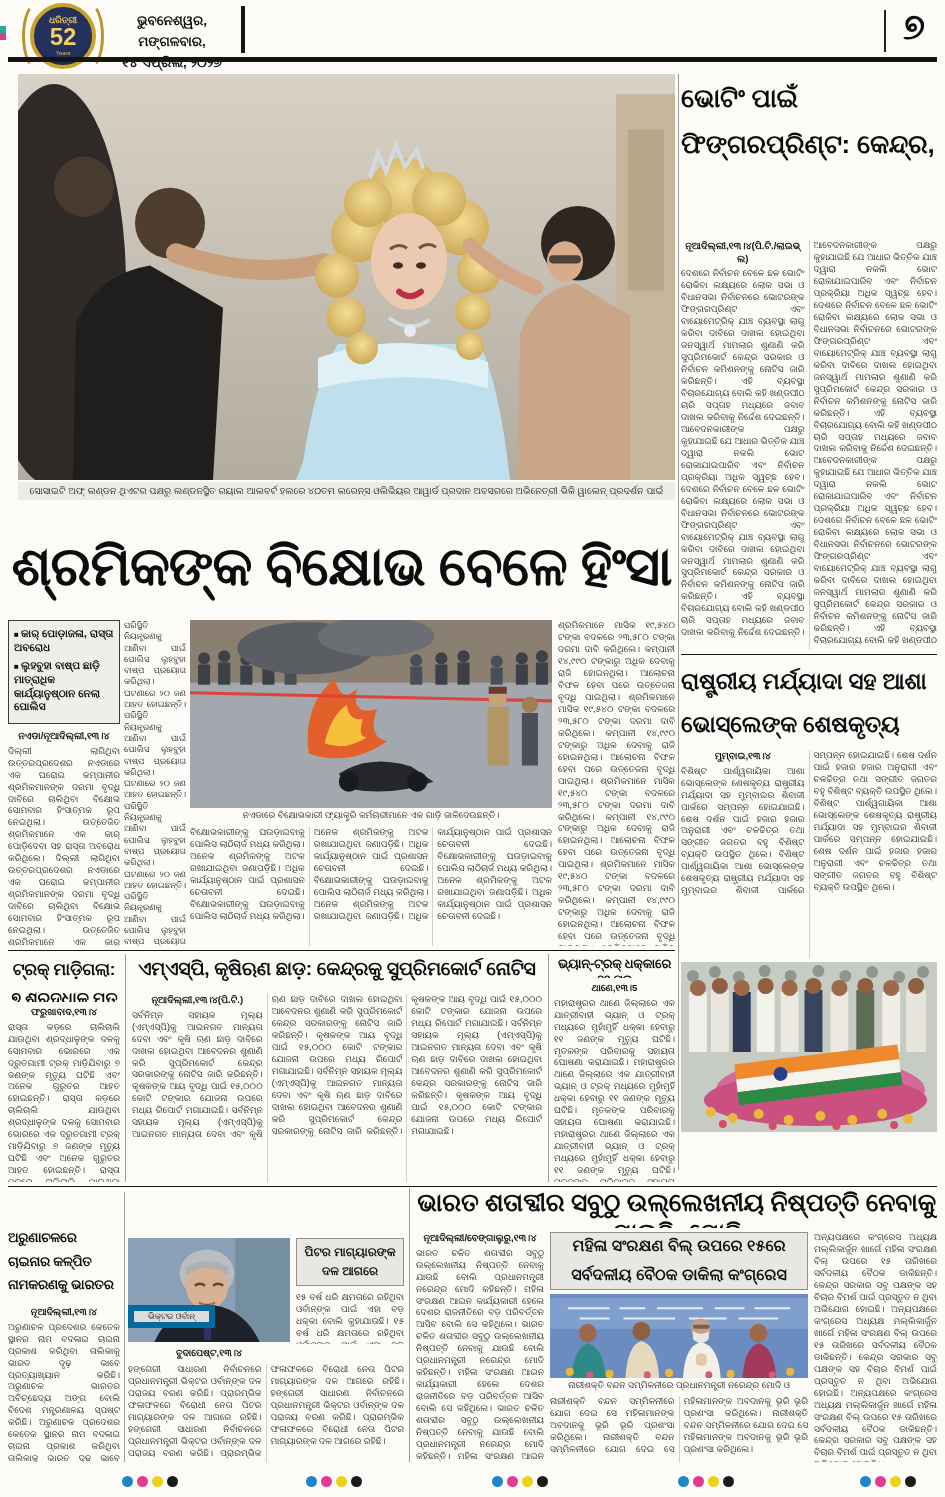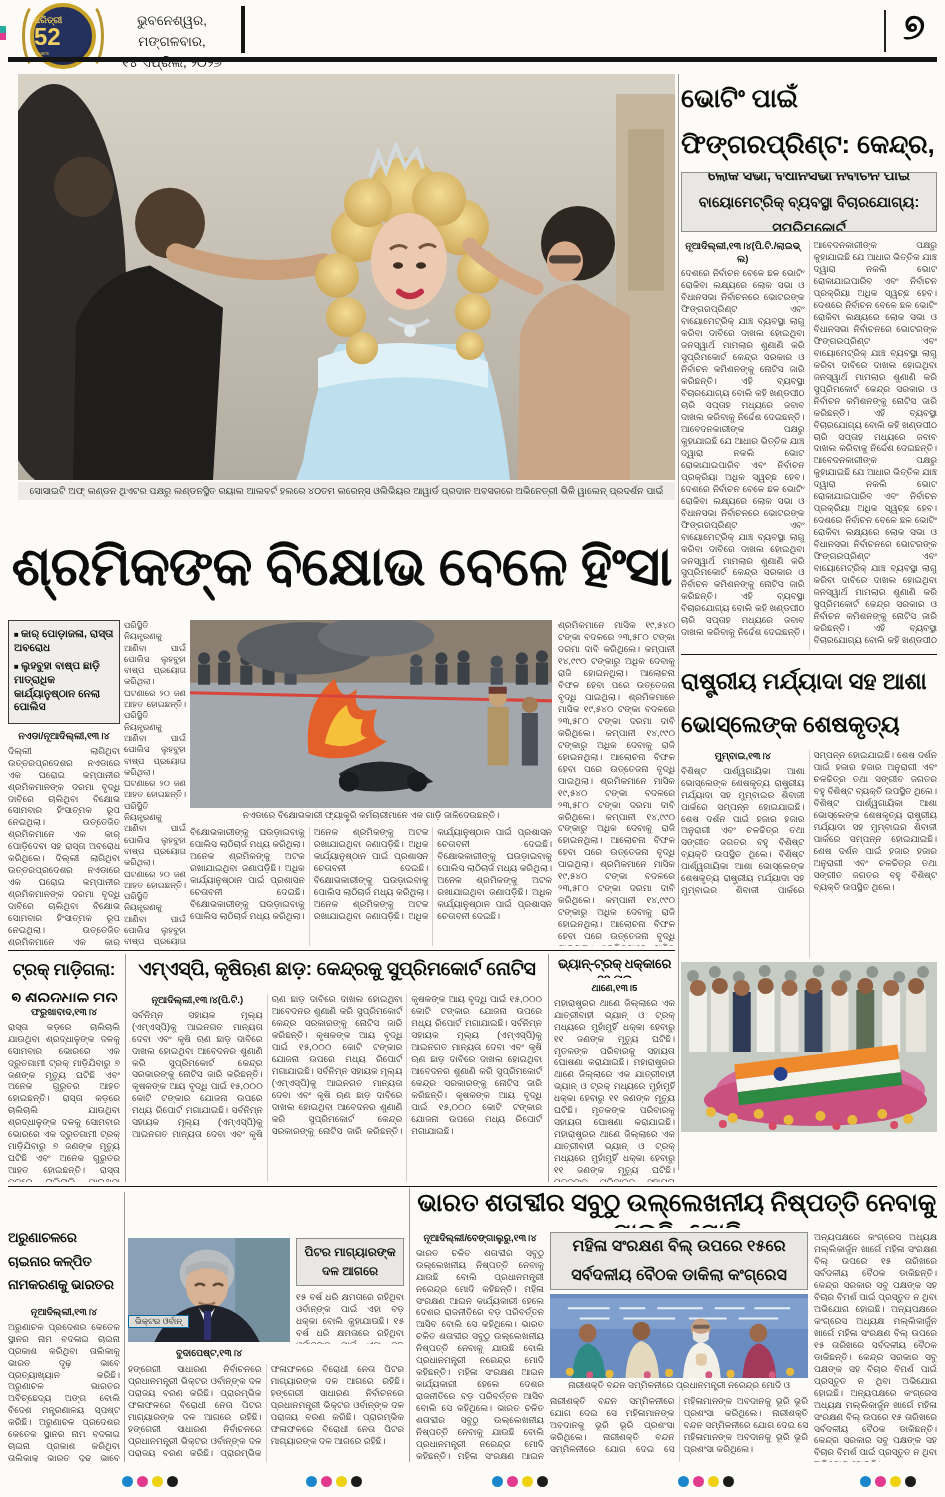--- a/index.html
+++ b/index.html
@@ -16,38 +16,38 @@
 .headline{font-weight:bold;color:#0c0c0c;letter-spacing:-.3px;overflow:hidden}
 .dateline{font-weight:bold;font-size:9.5px;text-align:center;color:#111}
 .graybox{background:#e8e7e4;border:1px solid #8f8f8c;font-weight:bold;text-align:center;
   display:flex;align-items:center;justify-content:center;color:#111;overflow:hidden}
 .caption{font-size:9.5px;color:#222;overflow:hidden}
 .photo{overflow:hidden;background:#9a9a98}
 .photo svg{display:block;width:100%;height:100%}
 
 .logo-ring{width:66px;height:66px;border-radius:50%;border:4px solid #c9a227;
   background:radial-gradient(circle at 50% 40%,#24305e 60%,#141c3d 100%);
-  display:flex;flex-direction:column;justify-content:center;position:relative}
+  display:flex;flex-direction:column;align-items:center;justify-content:center;position:relative}
 .logo-ring:before,.logo-ring:after{content:"";position:absolute;top:-6px;bottom:-6px;width:26px;
   border:3px solid #b9952f;border-radius:50%;border-top-color:transparent;border-bottom-color:transparent}
 .logo-ring:before{left:-12px;border-right-color:transparent}
 .logo-ring:after{right:-12px;border-left-color:transparent}
 .logo-title{font-size:9px;color:#e8c75a;font-weight:bold;line-height:1}
 .logo-years{font-size:24px;color:#f0cf63;font-weight:bold;line-height:1;font-style:normal}
 .logo-years-label{font-size:6px;color:#d9bb55;font-style:normal;line-height:1;margin-top:1px}
-.masthead-date{font-weight:normal;font-size:13.5px;text-align:center;line-height:1.55;color:#101010}
+.masthead-date{font-weight:bold;font-size:13.5px;text-align:center;line-height:1.55;color:#101010}
 .section-title{font-size:33px;font-weight:bold;text-align:right;letter-spacing:-.5px;color:#0a0a0a}
 .page-num{font-size:36px;font-weight:bold;text-align:center;color:#0a0a0a}
 
 .bullet-box{background:#efeeea;border:1.5px solid #3a3a3a;padding:6px 5px;font-weight:bold;
   font-size:10.5px;line-height:1.3;color:#0e0e0e}
 .bullet-box .b-item{margin-bottom:5px;display:block}
 .bullet-box .b-item:before{content:"■ ";font-size:8px}
-.photo-label{position:absolute;left:0;bottom:14px;background:#dcdcd8;border:1px solid #0369a1;
-  font-size:8.5px;padding:0 6px;color:#222}
+.photo-label{position:absolute;left:0;bottom:14px;background:#dcdcd8;border:6px solid #0369a1;
+  font-size:8.5px;padding:0 14px;color:#222}
 
 .reg-group{display:flex;gap:4px}
 .reg-dot{width:11px;height:11px;border-radius:50%}
 .reg-c{background:#1b86c9}.reg-m{background:#e23a8e}.reg-y{background:#eed211}.reg-k{background:#1b1b1b}
 .edge-mark-c{background:#2aa9a0}.edge-mark-m{background:#e23a8e}
 </style>
 </head>
 <body>
 
 <div class="page">
@@ -117,21 +117,20 @@
       <path d="M500,403 L502,258 Q518,214 558,208 L612,240 L612,403 Z" fill="#c8a687"></path>
       <circle cx="560" cy="168" r="37" fill="#2e2620"></circle>
       <ellipse cx="547" cy="186" rx="18" ry="20" fill="#d8ab8c"></ellipse>
       <rect x="531" y="180" width="32" height="8" rx="4" fill="#1f1f1f" opacity="0.75"></rect>
       <path d="M518,212 Q470,192 452,170" stroke="#d2a586" stroke-width="15" fill="none" stroke-linecap="round"></path>
     </svg>
   </div>
   <div class="abs caption" style="left:18px;top:482px;width:657px;height:18px;background:#ecebe7;text-align:center;line-height:18px">ସୋସାଇଟି ଅଫ୍ ଲଣ୍ଡନ ଥିଏଟର ପକ୍ଷରୁ ଲଣ୍ଡନସ୍ଥିତ ରୟାଲ ଆଲବର୍ଟ ହଲରେ ୪୦ତମ ଲରେନ୍ସ ଓଲିଭିୟର ଆୱାର୍ଡ ପ୍ରଦାନ ଅବସରରେ ଅଭିନେତ୍ରୀ ଭିକି ୱାଲେନ୍ ପ୍ରଦର୍ଶନ ପାଇଁ ପ୍ରସ୍ତୁତ ହେଉଛନ୍ତି। (ଫଟୋ: ଗାର୍ଡିଆନ)</div>
 
   <div class="abs headline" style="left:681px;top:76px;width:258px;height:94px;font-size:26px;line-height:1.75">ଭୋଟିଂ ପାଇଁ ଫିଙ୍ଗରପ୍ରିଣ୍ଟ: କେନ୍ଦ୍ର, ଇସିକୁ ଜବାବ ତଲବ</div>
-  <div class="abs graybox" style="left:681px;top:172px;width:256px;height:60px;font-size:14.5px;line-height:1.85">ଲୋକ ସଭା, ବିଧାନସଭା ନିର୍ବାଚନ ପାଇଁ ବାୟୋମେଟ୍ରିକ୍ ବ୍ୟବସ୍ଥା ବିଚାରଯୋଗ୍ୟ: ସୁପ୍ରିମକୋର୍ଟ</div>
   <div class="abs body-text cols-2" style="left:681px;top:240px;width:256px;height:410px">
     <div class="dateline">ନୂଆଦିଲ୍ଲୀ,୧୩।୪(ପି.ଟି./ଲାଇଭ୍ ଲ)</div>
     <span>ଦେଶରେ ନିର୍ବାଚନ ବେଳେ ଛଳ ଭୋଟିଂ ରୋକିବା ଲକ୍ଷ୍ୟରେ ଲୋକ ସଭା ଓ ବିଧାନସଭା ନିର୍ବାଚନରେ ଭୋଟରଙ୍କ ଫିଙ୍ଗରପ୍ରିଣ୍ଟ ଏବଂ ବାୟୋମେଟ୍ରିକ୍ ଯାଞ୍ଚ ବ୍ୟବସ୍ଥା ଲାଗୁ କରିବା ଦାବିରେ ଦାଖଲ ହୋଇଥିବା ଜନସ୍ୱାର୍ଥ ମାମଲାର ଶୁଣାଣି କରି ସୁପ୍ରିମକୋର୍ଟ କେନ୍ଦ୍ର ସରକାର ଓ ନିର୍ବାଚନ କମିଶନଙ୍କୁ ନୋଟିସ ଜାରି କରିଛନ୍ତି। ଏହି ବ୍ୟବସ୍ଥା ବିଚାରଯୋଗ୍ୟ ବୋଲି କହି ଖଣ୍ଡପୀଠ ଚାରି ସପ୍ତାହ ମଧ୍ୟରେ ଜବାବ ଦାଖଲ କରିବାକୁ ନିର୍ଦ୍ଦେଶ ଦେଇଛନ୍ତି। ଆବେଦନକାରୀଙ୍କ ପକ୍ଷରୁ କୁହାଯାଇଛି ଯେ ଆଧାର ଭିତ୍ତିକ ଯାଞ୍ଚ ଦ୍ୱାରା ନକଲି ଭୋଟ ରୋକାଯାଇପାରିବ ଏବଂ ନିର୍ବାଚନ ପ୍ରକ୍ରିୟା ଅଧିକ ସ୍ୱଚ୍ଛ ହେବ। ଦେଶରେ ନିର୍ବାଚନ ବେଳେ ଛଳ ଭୋଟିଂ ରୋକିବା ଲକ୍ଷ୍ୟରେ ଲୋକ ସଭା ଓ ବିଧାନସଭା ନିର୍ବାଚନରେ ଭୋଟରଙ୍କ ଫିଙ୍ଗରପ୍ରିଣ୍ଟ ଏବଂ ବାୟୋମେଟ୍ରିକ୍ ଯାଞ୍ଚ ବ୍ୟବସ୍ଥା ଲାଗୁ କରିବା ଦାବିରେ ଦାଖଲ ହୋଇଥିବା ଜନସ୍ୱାର୍ଥ ମାମଲାର ଶୁଣାଣି କରି ସୁପ୍ରିମକୋର୍ଟ କେନ୍ଦ୍ର ସରକାର ଓ ନିର୍ବାଚନ କମିଶନଙ୍କୁ ନୋଟିସ ଜାରି କରିଛନ୍ତି। ଏହି ବ୍ୟବସ୍ଥା ବିଚାରଯୋଗ୍ୟ ବୋଲି କହି ଖଣ୍ଡପୀଠ ଚାରି ସପ୍ତାହ ମଧ୍ୟରେ ଜବାବ ଦାଖଲ କରିବାକୁ ନିର୍ଦ୍ଦେଶ ଦେଇଛନ୍ତି। ଆବେଦନକାରୀଙ୍କ ପକ୍ଷରୁ କୁହାଯାଇଛି ଯେ ଆଧାର ଭିତ୍ତିକ ଯାଞ୍ଚ ଦ୍ୱାରା ନକଲି ଭୋଟ ରୋକାଯାଇପାରିବ ଏବଂ ନିର୍ବାଚନ ପ୍ରକ୍ରିୟା ଅଧିକ ସ୍ୱଚ୍ଛ ହେବ। ଦେଶରେ ନିର୍ବାଚନ ବେଳେ ଛଳ ଭୋଟିଂ ରୋକିବା ଲକ୍ଷ୍ୟରେ ଲୋକ ସଭା ଓ ବିଧାନସଭା ନିର୍ବାଚନରେ ଭୋଟରଙ୍କ ଫିଙ୍ଗରପ୍ରିଣ୍ଟ ଏବଂ ବାୟୋମେଟ୍ରିକ୍ ଯାଞ୍ଚ ବ୍ୟବସ୍ଥା ଲାଗୁ କରିବା ଦାବିରେ ଦାଖଲ ହୋଇଥିବା ଜନସ୍ୱାର୍ଥ ମାମଲାର ଶୁଣାଣି କରି ସୁପ୍ରିମକୋର୍ଟ କେନ୍ଦ୍ର ସରକାର ଓ ନିର୍ବାଚନ କମିଶନଙ୍କୁ ନୋଟିସ ଜାରି କରିଛନ୍ତି। ଏହି ବ୍ୟବସ୍ଥା ବିଚାରଯୋଗ୍ୟ ବୋଲି କହି ଖଣ୍ଡପୀଠ ଚାରି ସପ୍ତାହ ମଧ୍ୟରେ ଜବାବ ଦାଖଲ କରିବାକୁ ନିର୍ଦ୍ଦେଶ ଦେଇଛନ୍ତି। ଆବେଦନକାରୀଙ୍କ ପକ୍ଷରୁ କୁହାଯାଇଛି ଯେ ଆଧାର ଭିତ୍ତିକ ଯାଞ୍ଚ ଦ୍ୱାରା ନକଲି ଭୋଟ ରୋକାଯାଇପାରିବ ଏବଂ ନିର୍ବାଚନ ପ୍ରକ୍ରିୟା ଅଧିକ ସ୍ୱଚ୍ଛ ହେବ। ଦେଶରେ ନିର୍ବାଚନ ବେଳେ ଛଳ ଭୋଟିଂ ରୋକିବା ଲକ୍ଷ୍ୟରେ ଲୋକ ସଭା ଓ ବିଧାନସଭା ନିର୍ବାଚନରେ ଭୋଟରଙ୍କ ଫିଙ୍ଗରପ୍ରିଣ୍ଟ ଏବଂ ବାୟୋମେଟ୍ରିକ୍ ଯାଞ୍ଚ ବ୍ୟବସ୍ଥା ଲାଗୁ କରିବା ଦାବିରେ ଦାଖଲ ହୋଇଥିବା ଜନସ୍ୱାର୍ଥ ମାମଲାର ଶୁଣାଣି କରି ସୁପ୍ରିମକୋର୍ଟ କେନ୍ଦ୍ର ସରକାର ଓ ନିର୍ବାଚନ କମିଶନଙ୍କୁ ନୋଟିସ ଜାରି କରିଛନ୍ତି। ଏହି ବ୍ୟବସ୍ଥା ବିଚାରଯୋଗ୍ୟ ବୋଲି କହି ଖଣ୍ଡପୀଠ ଚାରି ସପ୍ତାହ ମଧ୍ୟରେ ଜବାବ ଦାଖଲ କରିବାକୁ ନିର୍ଦ୍ଦେଶ ଦେଇଛନ୍ତି। ଆବେଦନକାରୀଙ୍କ ପକ୍ଷରୁ କୁହାଯାଇଛି ଯେ ଆଧାର ଭିତ୍ତିକ ଯାଞ୍ଚ ଦ୍ୱାରା ନକଲି ଭୋଟ ରୋକାଯାଇପାରିବ ଏବଂ ନିର୍ବାଚନ ପ୍ରକ୍ରିୟା ଅଧିକ ସ୍ୱଚ୍ଛ ହେବ।</span>
   </div>
 
   <div class="abs rule" style="left:681px;top:654px;width:256px;height:1px"></div>
 
   <div class="abs headline" style="left:681px;top:660px;width:258px;height:86px;font-size:23px;line-height:1.85">ରାଷ୍ଟ୍ରୀୟ ମର୍ଯ୍ୟାଦା ସହ ଆଶା ଭୋସ୍‌ଲେଙ୍କ ଶେଷକୃତ୍ୟ ସମ୍ପନ୍ନ</div>
   <div class="abs body-text cols-2" style="left:681px;top:750px;width:256px;height:208px">
     <div class="dateline">ମୁମ୍ବାଇ,୧୩।୪</div>

